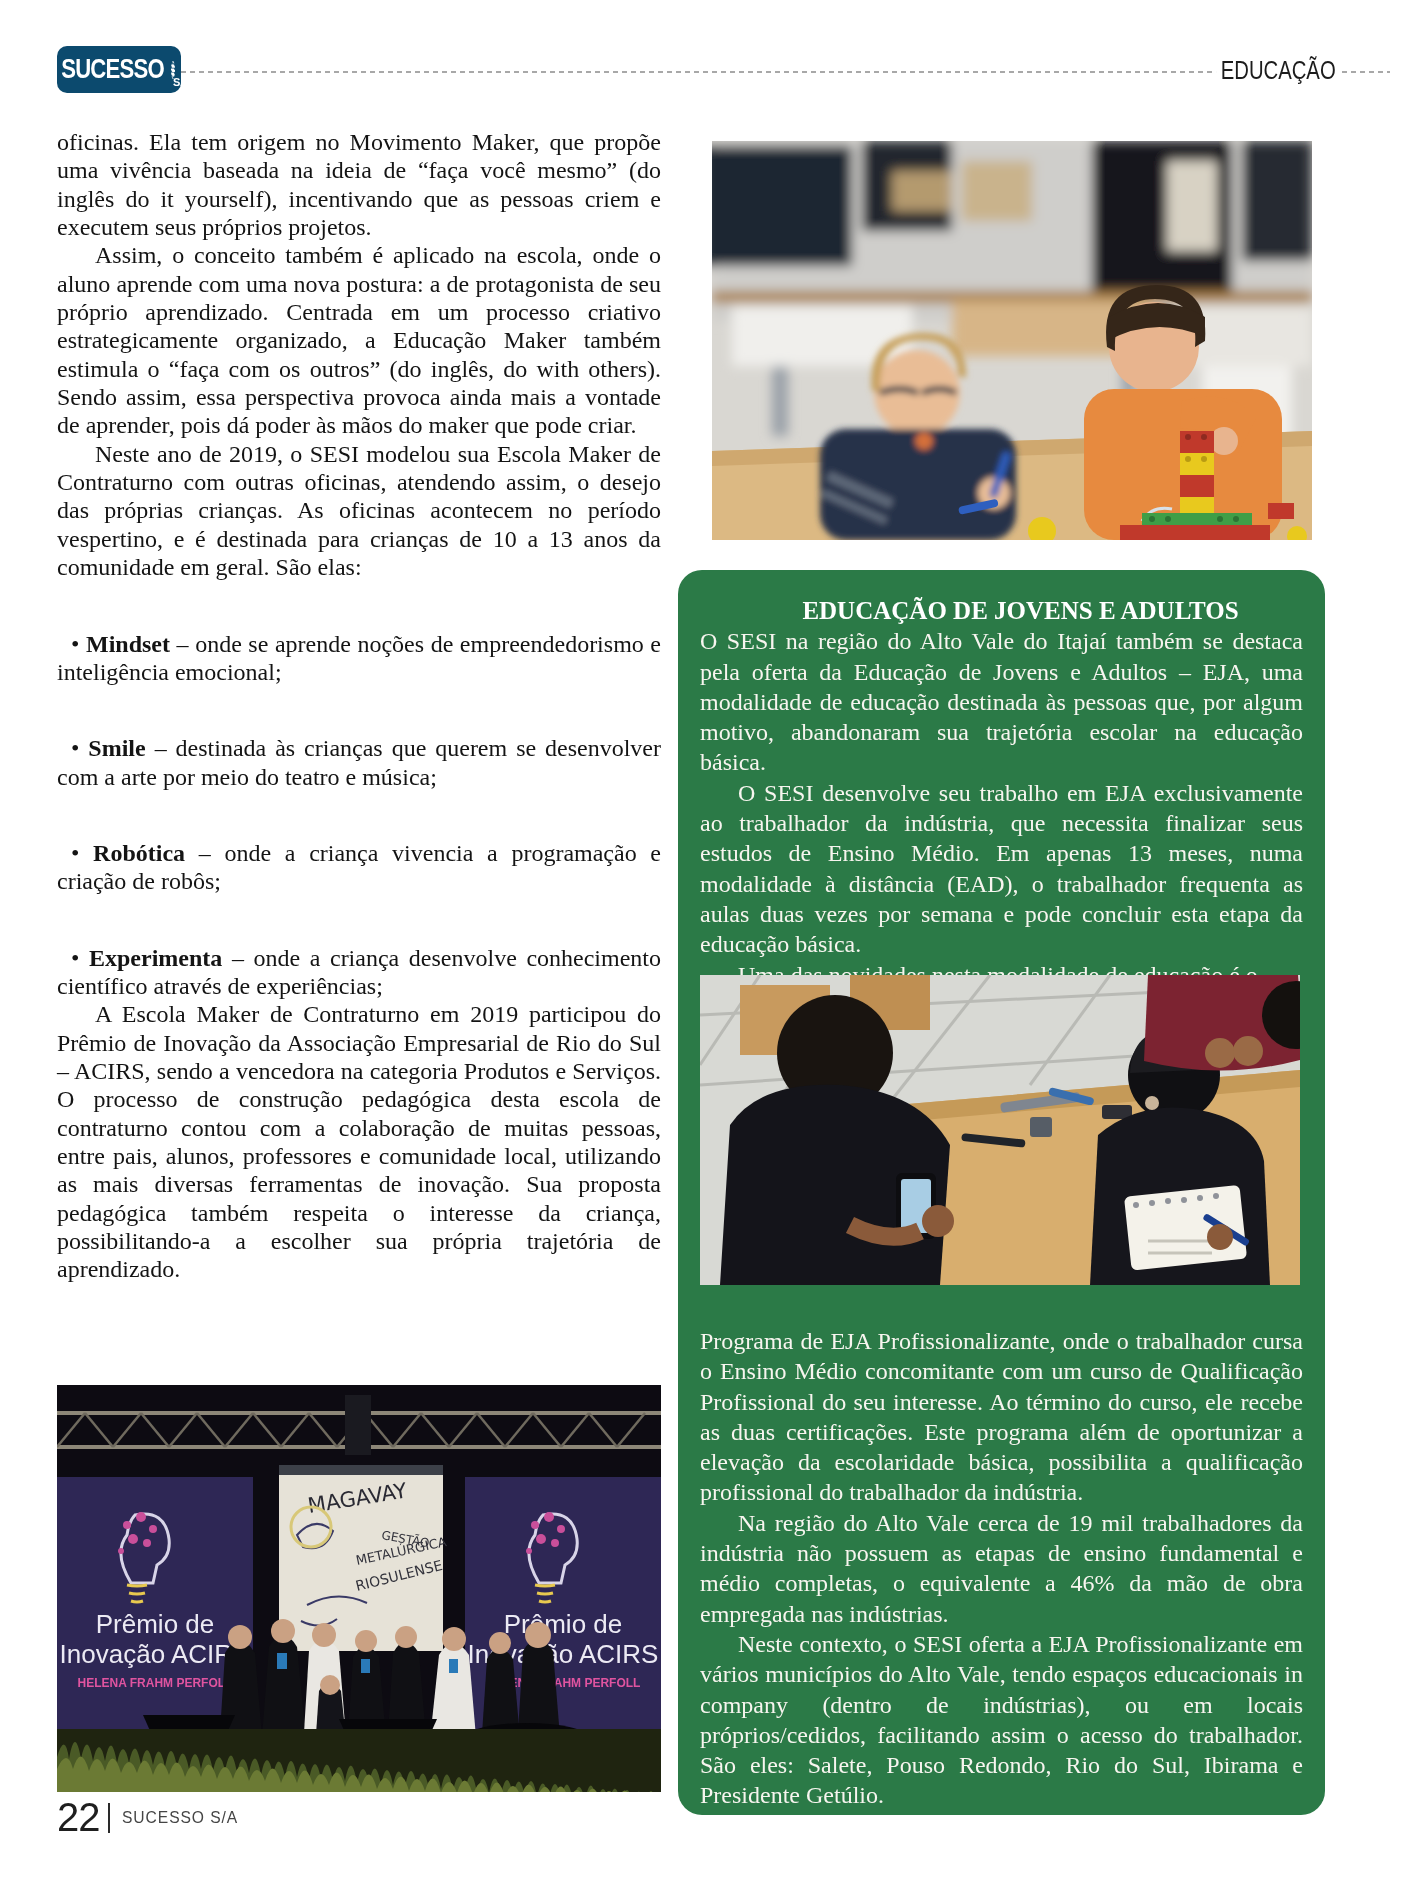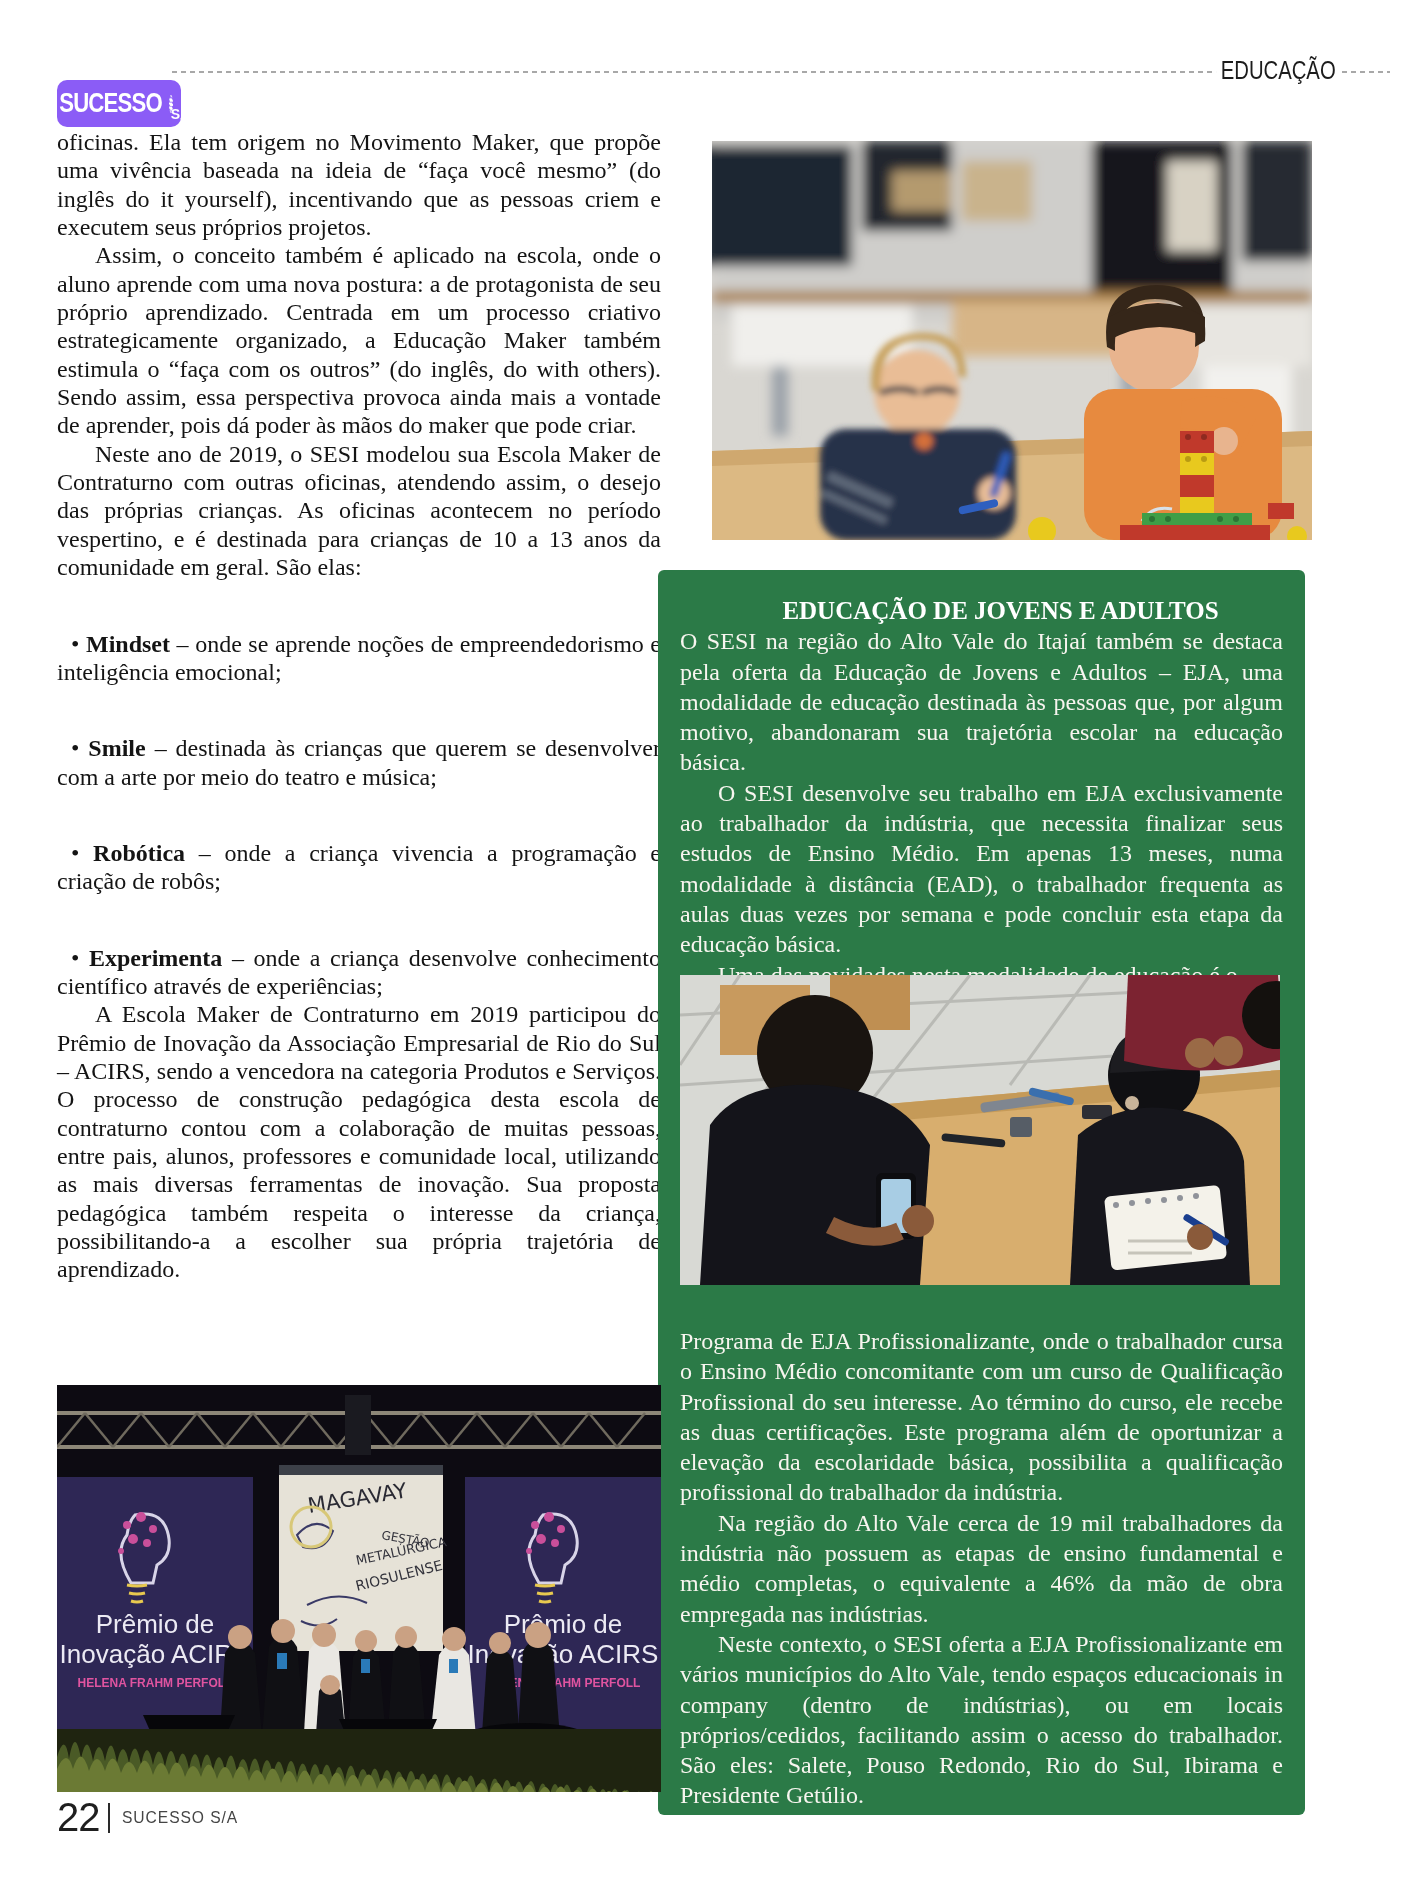--- a/index.html
+++ b/index.html
@@ -2,54 +2,54 @@
 <html><head>
 <meta charset="utf-8">
 <style>
   html,body{margin:0;padding:0;background:#ffffff;}
   body{width:1418px;height:1878px;position:relative;overflow:hidden;
        font-family:"Liberation Serif", serif;color:#141414;}
 
   
   .hdr-line{position:absolute;left:172px;top:71px;width:1218px;height:2px;
     background:repeating-linear-gradient(90deg,#a8a8a8 0 5px,transparent 5px 9px);}
-  .logo{position:absolute;left:57px;top:46px;width:124px;height:47px;background:#8b5cf6;
-    border-radius:10px;display:flex;align-items:center;justify-content:center;z-index:3;margin-top:34px;}
+  .logo{position:absolute;left:57px;top:46px;width:124px;height:47px;background:#0c4a6e;
+    border-radius:10px;display:flex;align-items:center;justify-content:center;z-index:3;}
   .logo-text{color:#fff;font-family:"Liberation Sans",sans-serif;font-weight:bold;
     font-size:27px;letter-spacing:-1px;transform:scaleX(.82);white-space:nowrap;}
   .logo-globe{width:18px;height:18px;border-radius:50%;margin-left:-4px;
     background:radial-gradient(circle at 35% 35%, #ffffff 0 2px, transparent 2px),
                radial-gradient(circle at 70% 30%, #ffffff 0 2px, transparent 2px),
                radial-gradient(circle at 30% 70%, #ffffff 0 2px, transparent 2px),
                radial-gradient(circle at 68% 68%, #ffffff 0 2px, transparent 2px),
                radial-gradient(circle at 50% 50%, #ffd9d9 0 2px, transparent 2px);
     border:2px dotted #ffffff;box-sizing:border-box;}
   .logo-sa{color:#fff;font-family:"Liberation Sans",sans-serif;font-weight:bold;
-    font-size:14px;align-self:flex-end;margin:0 0 5px -2px;}
+    font-size:11px;align-self:flex-end;margin:0 0 5px -2px;}
   .section-label{position:absolute;top:55px;right:78px;background:#fff;padding:0 6px;
     font-family:"Liberation Sans",sans-serif;font-size:26px;color:#1c1c1c;
     transform:scaleX(.78);transform-origin:right center;letter-spacing:0;z-index:2;}
 
   
   .left-col{position:absolute;left:57px;top:128px;width:604px;
     font-size:24px;line-height:28.35px;text-align:justify;}
   .left-col p{margin:0;text-indent:38px;}
   .left-col p.first{text-indent:0;}
   .left-col p.bullet{text-indent:14px;margin-top:48px;}
   .b-name{font-weight:bold;}
 
   
   .photo{position:absolute;overflow:hidden;}
   .photo-top{left:712px;top:141px;width:600px;height:399px;}
   .photo-mid{left:22px;top:405px;width:600px;height:310px;position:absolute;overflow:hidden;}
   .photo-award{left:57px;top:1385px;width:604px;height:407px;}
 
   
-  .eja-box{position:absolute;left:658px;top:570px;width:647px;height:1245px;
-    background:#2b7a47;border-radius:6px;color:#f7f5ef;}
+  .eja-box{position:absolute;left:678px;top:570px;width:647px;height:1245px;
+    background:#2b7a47;border-radius:24px;color:#f7f5ef;}
   .eja-text{position:absolute;left:22px;width:603px;font-size:24px;line-height:30.3px;
     text-align:justify;}
   .eja-top{top:26px;}
   .eja-bottom{top:756px;}
   .eja-text p{margin:0;text-indent:38px;}
   .eja-text p.first{text-indent:0;}
   .eja-title{margin:0 0 2px;text-indent:0;text-align:center;font-weight:bold;
     font-size:25px;color:#ffffff;}
 
   

